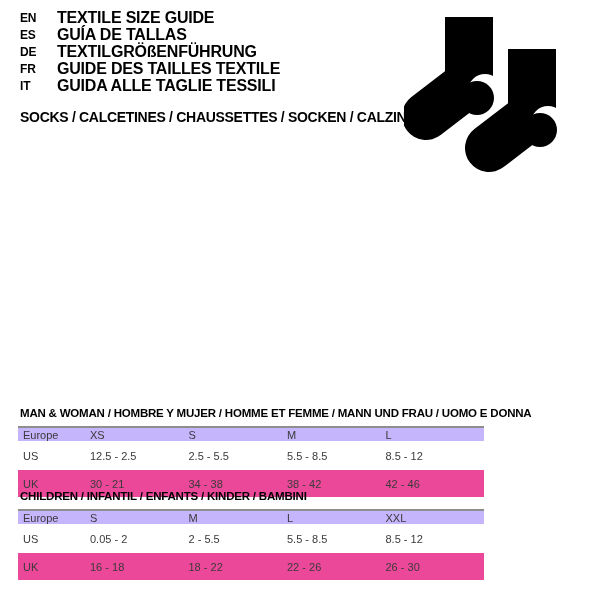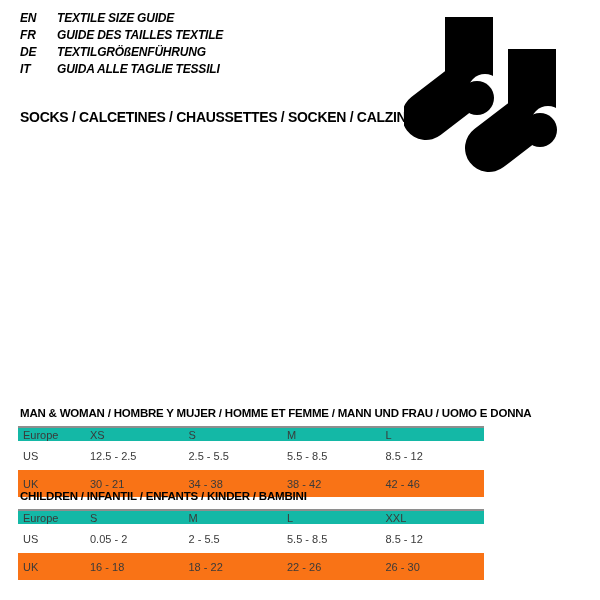--- a/index.html
+++ b/index.html
@@ -1,61 +1,65 @@
 <!DOCTYPE html>
 <html><head>
 <meta charset="utf-8">
 <style>
   * { margin:0; padding:0; box-sizing:border-box; }
   html,body { width:600px; height:600px; background:#fff; }
   body { font-family:"Liberation Sans", sans-serif; position:relative; color:#000; overflow:hidden; }
 
   
-  .lang-block { position:absolute; left:20px; top:9px;font-style:italic; }
+  .lang-block { position:absolute; left:20px; top:9px; }
   .lang-row { display:flex; height:17px; align-items:center; }
   .lang-code { width:37px; font-size:12px; font-weight:bold; letter-spacing:-0.2px; }
-  .lang-label { font-size:12px; font-weight:bold; letter-spacing:-0.2px; white-space:nowrap; }
+  .lang-label { font-size:16px; font-weight:bold; letter-spacing:-0.2px; white-space:nowrap; }
 
   
   .category-heading { position:absolute; left:20px; top:109px; font-size:14px; font-weight:bold;
     letter-spacing:-0.3px; white-space:nowrap; }
 
   
   .icon-wrap { position:absolute; left:404px; top:10px; width:162px; height:170px; }
   .icon-wrap svg { width:100%; height:100%; display:block; }
 
   
   .size-section { position:absolute; left:18px; width:466px; }
   .section-1 { top:407px; }
   .section-2 { top:490px; }
   .table-title { font-size:11.5px; font-weight:bold; letter-spacing:-0.2px; white-space:nowrap;
     margin-left:2px; margin-bottom:7px; }
   .size-table { width:466px; font-size:11px; color:#3a3a3a; }
   .t-row { display:grid; grid-template-columns:72px 1fr 1fr 1fr 1fr; align-items:center; }
-  .t-header { background:#14b8a6; height:16px; border-top:2px solid #8e8e8e; border-bottom:1px solid #fff; }
+  .t-header { background:#c4b5fd; height:16px; border-top:2px solid #8e8e8e; border-bottom:1px solid #fff; }
   .t-body-row { height:28px; border-bottom:1px solid #fff; }
-  .t-body-row.alt { background:#f97316; }
+  .t-body-row.alt { background:#ec4899; }
   .t-cell { text-align:left; white-space:nowrap; }
   .t-cell.first { text-align:left; padding-left:5px; }
 </style>
 </head>
 <body>
 
 <div class="lang-block">
   <div class="lang-row">
     <span class="lang-code">EN</span>
     <span class="lang-label">TEXTILE SIZE GUIDE</span>
   </div>
   <div class="lang-row">
-    <span class="lang-code">FR</span>
-    <span class="lang-label">GUIDE DES TAILLES TEXTILE</span>
+    <span class="lang-code">ES</span>
+    <span class="lang-label">GUÍA DE TALLAS</span>
   </div>
   <div class="lang-row">
     <span class="lang-code">DE</span>
     <span class="lang-label">TEXTILGRÖßENFÜHRUNG</span>
+  </div>
+  <div class="lang-row">
+    <span class="lang-code">FR</span>
+    <span class="lang-label">GUIDE DES TAILLES TEXTILE</span>
   </div>
   <div class="lang-row">
     <span class="lang-code">IT</span>
     <span class="lang-label">GUIDA ALLE TAGLIE TESSILI</span>
   </div>
 </div>
 
 <div class="category-heading">SOCKS / CALCETINES / CHAUSSETTES / SOCKEN / CALZINI</div>
 
 <div class="icon-wrap">

